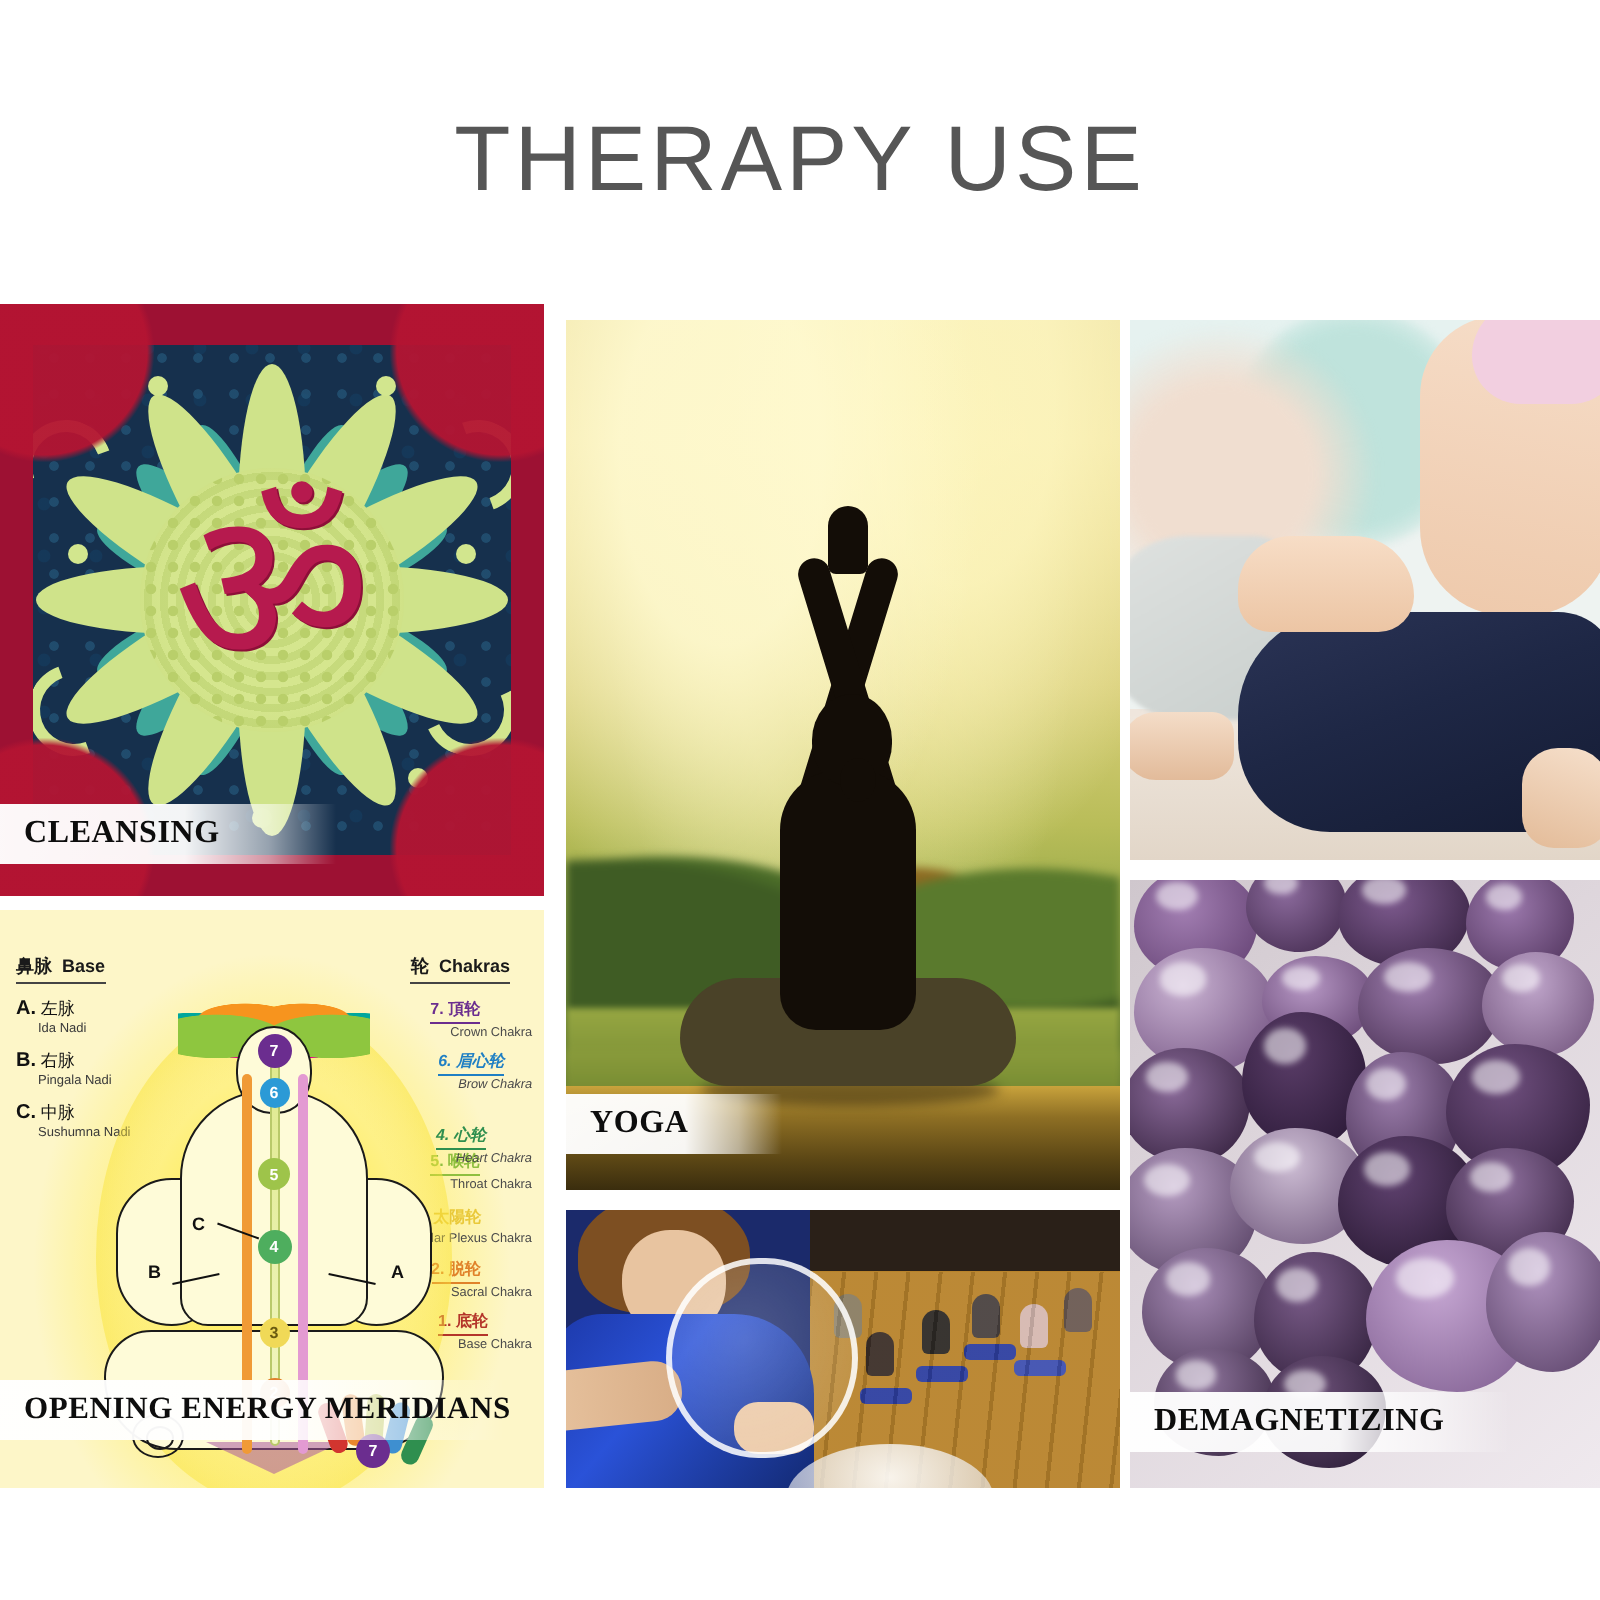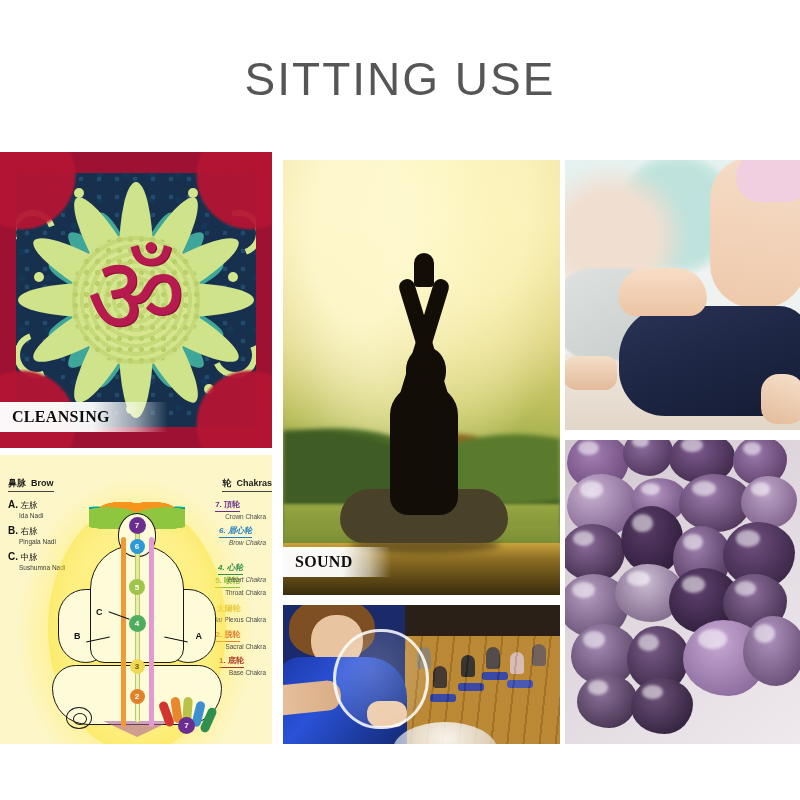--- a/index.html
+++ b/index.html
@@ -385,21 +385,21 @@
   #lb-cleansing { left:0; bottom:16px; width:168px; font-size:16px; }
   #lb-meridians { left:0; bottom:24px; width:252px; font-size:15.5px; }
   #lb-yoga      { left:0; bottom:18px; width:108px; font-size:16px; }
   #lb-sound     { left:0; bottom:18px; width:184px; font-size:16px; }
   #lb-sitting   { left:0; bottom:18px; width:225px; font-size:16px; }
   #lb-demag     { left:0; bottom:18px; width:190px; font-size:16px; }
 </style>
 </head>
 <body>
 
-<div id="page-title">SITTING USE</div>
+<div id="page-title">THERAPY USE</div>
 
 <div class="panel" id="p-cleansing">
   <div class="panel-art">
     <div class="mandala-bg"></div>
     <div class="mandala-dots"></div>
     <div class="mandala-petals2" id="petals2">
         <div class="petal" style="transform: rotate(0deg) scale(0.8);"></div>
         <div class="petal" style="transform: rotate(22.5deg) scale(0.8);"></div>
         <div class="petal" style="transform: rotate(45deg) scale(0.8);"></div>
         <div class="petal" style="transform: rotate(67.5deg) scale(0.8);"></div>
@@ -448,39 +448,39 @@
   </div>
   <div class="label" id="lb-cleansing">CLEANSING</div>
 </div>
 
 <div class="panel" id="p-meridians">
   <div class="panel-art">
     <div class="chakra-bg"></div>
 
     <div class="col-head" style="left:8px; top:22px;">
       <span>鼻脉</span>
-      &nbsp;<span>Brow</span>
+      &nbsp;<span>Base</span>
     </div>
     <div class="nadi-item" style="left:8px; top:44px;">
       <b>A.</b>
       <span>左脉</span>
       <span class="nadi-sub">Ida Nadi</span>
     </div>
     <div class="nadi-item" style="left:8px; top:70px;">
       <b>B.</b>
       <span>右脉</span>
       <span class="nadi-sub">Pingala Nadi</span>
     </div>
     <div class="nadi-item" style="left:8px; top:96px;">
       <b>C.</b>
       <span>中脉</span>
       <span class="nadi-sub">Sushumna Nadi</span>
     </div>
 
-    <div class="col-head" style="right:0; top:22px;">
+    <div class="col-head" style="right:17px; top:22px;">
       <span>轮</span>
       &nbsp;<span>Chakras</span>
     </div>
     <div class="chakra-item" style="right:6px; top:44px; color:#6b2d8f;">
       <span class="cn"><span>7.</span>
       <span>頂轮</span></span>
       <span class="en">Crown Chakra</span>
     </div>
     <div class="chakra-item" style="right:6px; top:70px; color:#1f7fc4;font-style:italic;">
       <span class="cn"><span>6.</span>
@@ -544,41 +544,42 @@
       <div class="hand-color">
         <div class="finger" style="left:0px; top:2px; background:#d2352f; transform:rotate(-20deg);"></div>
         <div class="finger" style="left:10px; top:-2px; background:#e8872c; transform:rotate(-8deg);"></div>
         <div class="finger" style="left:21px; top:-2px; background:#b9c34a; transform:rotate(4deg);"></div>
         <div class="finger" style="left:32px; top:2px; background:#3e8fd0; transform:rotate(14deg);"></div>
         <div class="finger" style="left:42px; top:8px; background:#2f8f4f; transform:rotate(24deg);"></div>
         <div class="chakra-node" style="left:16px;width:17px;height:17px;top:18px;background:#6b2d8f;">7</div>
       </div>
     </div>
   </div>
+  <div class="label" id="lb-meridians">OPENING ENERGY MERIDIANS</div>
 </div>
 
 <div class="panel" id="p-yoga">
   <div class="panel-art">
     <div class="yoga-bg"></div>
     <div class="yoga-haze"></div>
     <div class="yoga-trees"></div>
     <div class="yoga-field"></div>
     <div class="yoga-deck"></div>
     <div class="yoga-figure">
       <div class="yf-shadow"></div>
       <div class="yf-legs"></div>
       <div class="yf-arm l"></div>
       <div class="yf-arm r"></div>
       <div class="yf-torso"></div>
       <div class="yf-head"></div>
       <div class="yf-bun"></div>
       <div class="yf-hands"></div>
     </div>
   </div>
-  <div class="label" id="lb-yoga">SOUND</div>
+  <div class="label" id="lb-yoga">YOGA</div>
 </div>
 
 <div class="panel" id="p-sound">
   <div class="panel-art">
     <div class="sound-bg"></div>
     <div class="sound-room">
       <div class="sit-mat" style="left:16%; top:64%;"></div>
       <div class="sit-person" style="left:18%; top:44%; background:#3c2f28;"></div>
       <div class="sit-mat" style="left:34%; top:56%;"></div>
       <div class="sit-person" style="left:36%; top:36%; background:#2e2a26;"></div>
@@ -636,13 +637,14 @@
     <div class="stone" style="left:50px; top:124px; width:68px; height:58px; background:radial-gradient(ellipse at 45% 30%,#cdbdd4,#6a5277);"></div>
     <div class="stone" style="left:104px;top:128px; width:70px; height:66px; background:radial-gradient(ellipse at 40% 30%,#604270,#1f1228);"></div>
     <div class="stone" style="left:158px;top:134px; width:64px; height:58px; background:radial-gradient(ellipse at 45% 30%,#8d6e9c,#34203e);"></div>
     <div class="stone" style="left:6px;  top:184px; width:66px; height:62px; background:radial-gradient(ellipse at 40% 30%,#a78cb6,#44304f);"></div>
     <div class="stone" style="left:62px; top:186px; width:62px; height:66px; background:radial-gradient(ellipse at 40% 30%,#7a5c89,#2a1a34);"></div>
     <div class="stone" style="left:118px;top:180px; width:84px; height:76px; background:radial-gradient(ellipse at 42% 28%,#c7a8d4,#7b5a8c);"></div>
     <div class="stone" style="left:178px;top:176px; width:62px; height:70px; background:radial-gradient(ellipse at 42% 28%,#b194c0,#543c62);"></div>
     <div class="stone" style="left:12px; top:234px; width:60px; height:54px; background:radial-gradient(ellipse at 40% 30%,#8f759d,#32213c);"></div>
     <div class="stone" style="left:66px; top:238px; width:62px; height:56px; background:radial-gradient(ellipse at 40% 30%,#6d5179,#241730);"></div>
   </div>
+  <div class="label" id="lb-demag">DEMAGNETIZING</div>
 </div>
 
 </body></html>

